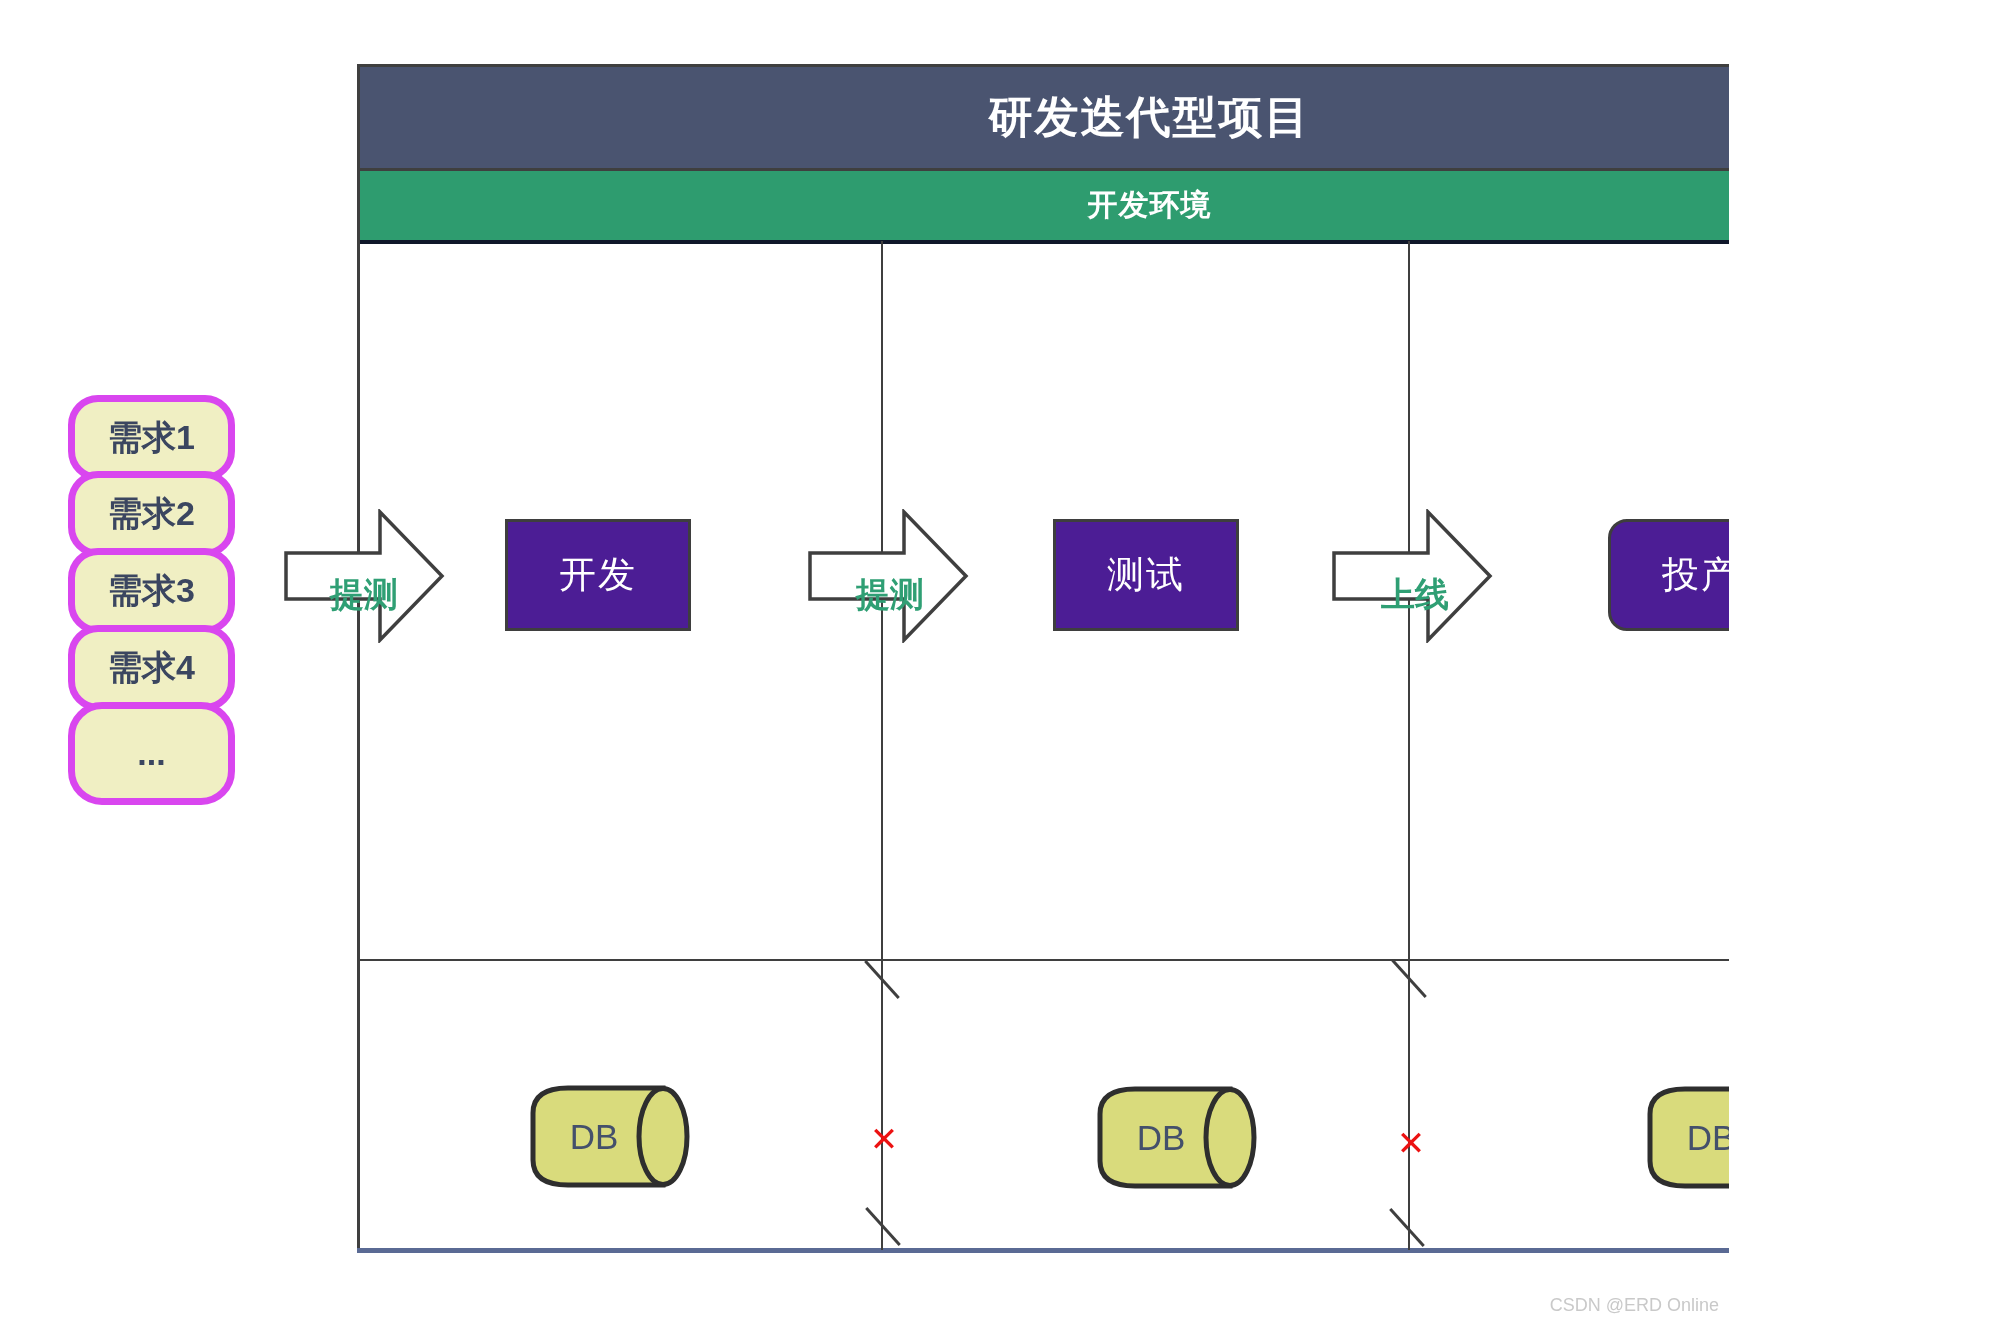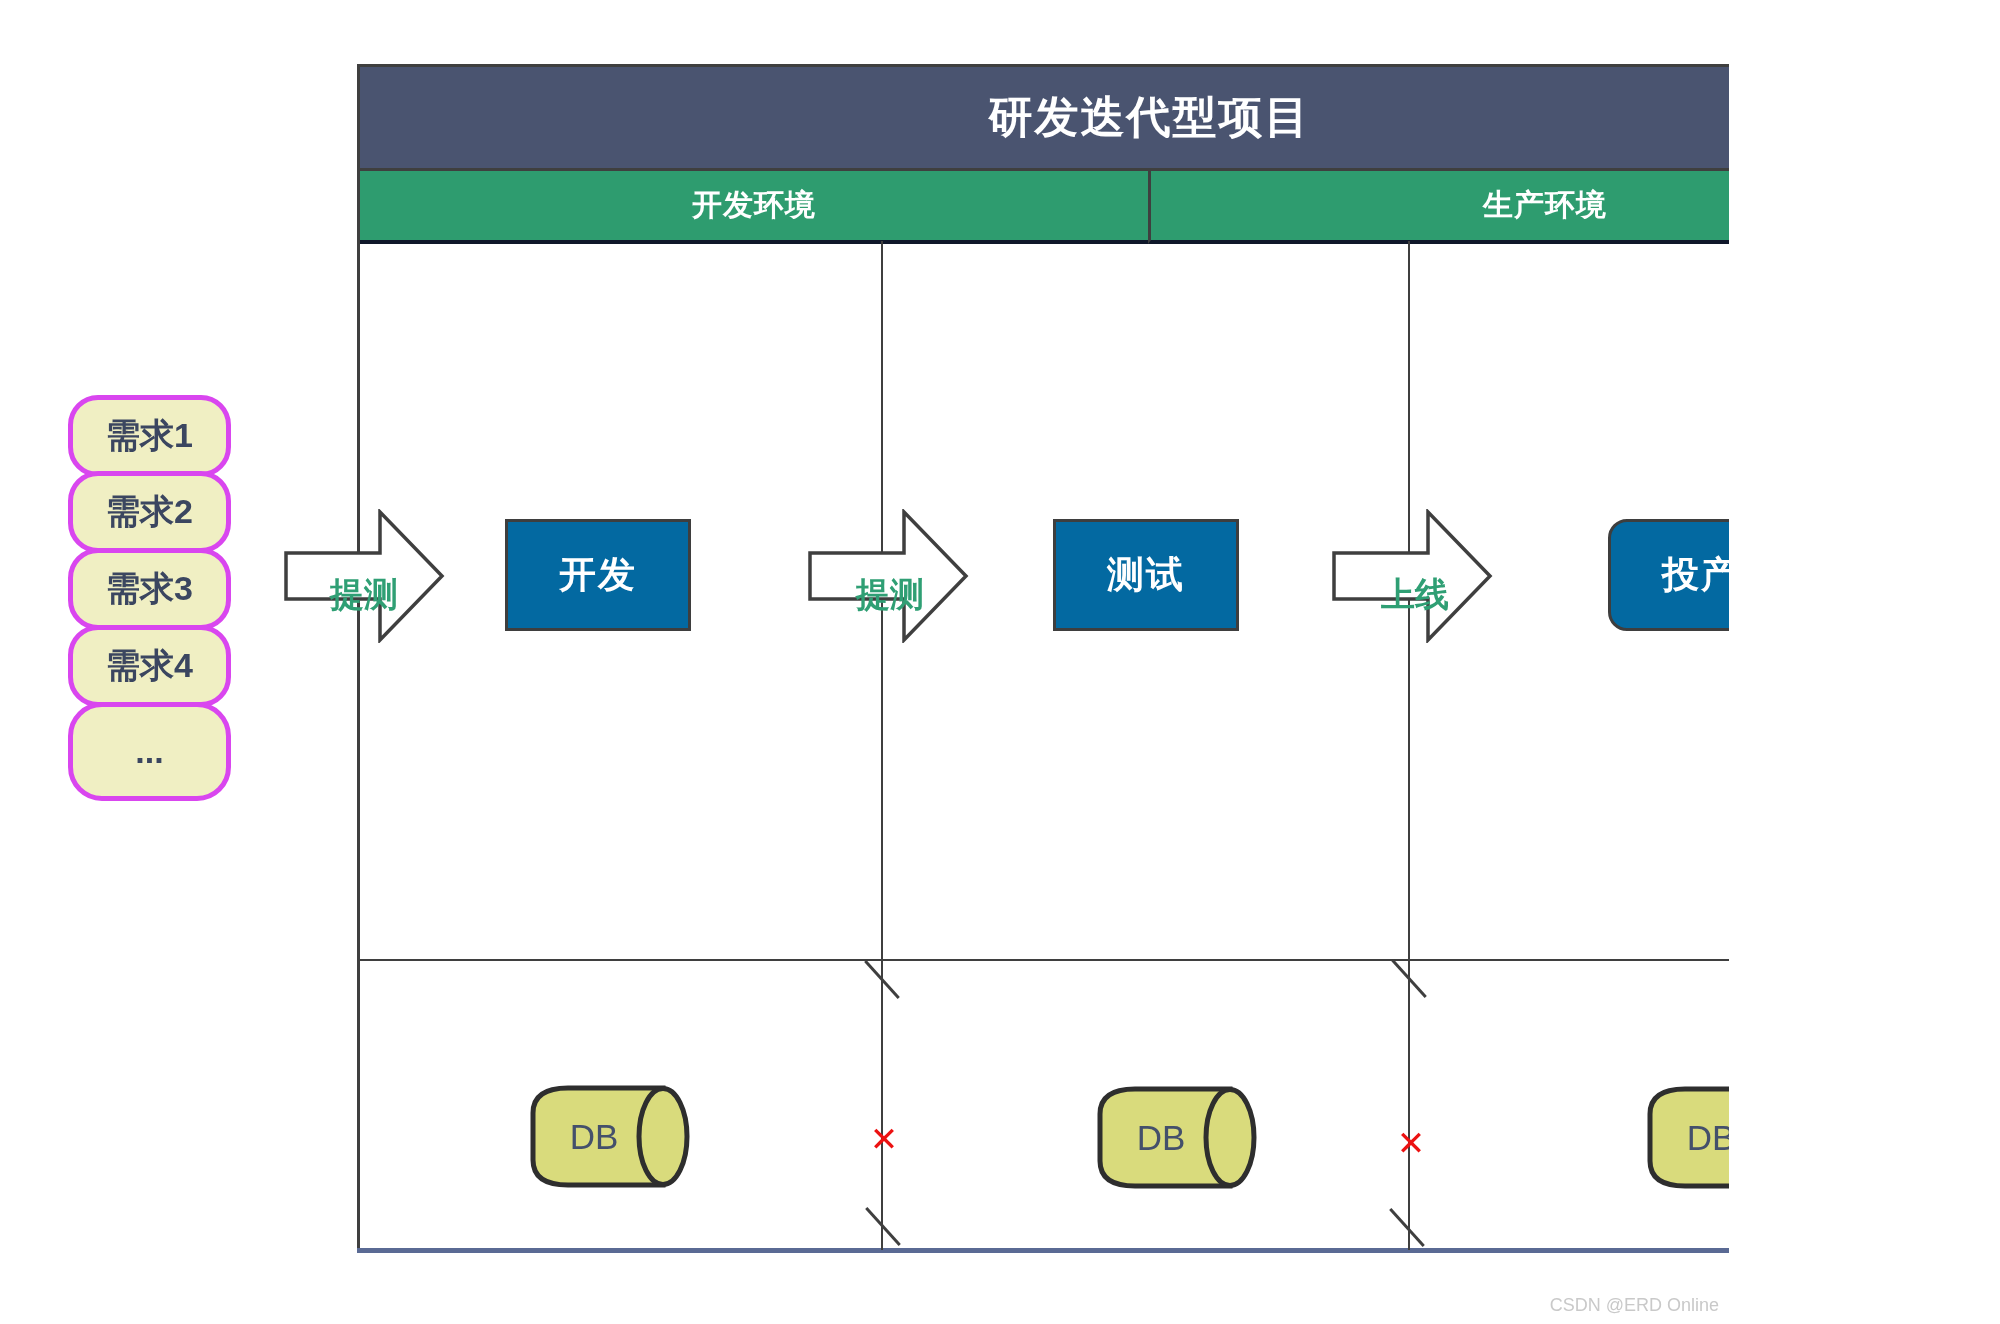--- a/index.html
+++ b/index.html
@@ -20,35 +20,35 @@
                color:#ffffff;font-size:30px;font-weight:600;letter-spacing:1px;}
   .header-cell + .header-cell{border-left:3px solid #3f3f3f;}
   .frame-bottom-accent{position:absolute;left:-3px;right:-3px;bottom:-3px;height:5px;background:#5a6a94;}
 
   
   .v-divider{position:absolute;top:241px;width:2px;height:1009px;background:#3f3f3f;}
   .h-separator{position:absolute;left:360px;top:959px;width:1579px;height:2px;background:#3f3f3f;}
 
   
   .req-box{position:absolute;left:68px;width:153px;height:72px;background:#f0efc3;
-           border:5px solid #d946ef;border-radius:30px;
+           border:7px solid #d946ef;border-radius:30px;
            display:flex;align-items:center;justify-content:center;
            color:#3b4660;font-size:34px;font-weight:600;}
   .req-last{height:89px;border-radius:34px;}
 
   
   .arrow-svg{position:absolute;width:162px;height:134px;}
   .arrow-label{position:absolute;width:96px;top:556px;height:42px;line-height:42px;
                text-align:center;color:#2f9f74;font-size:34px;font-weight:600;margin-top:17px;}
 
   
-  .proc-box{position:absolute;top:519px;width:186px;height:112px;background:#0369a1;
+  .proc-box{position:absolute;top:519px;width:186px;height:112px;background:#4c1d95;
             border:3px solid #3e3e3e;box-sizing:border-box;
             display:flex;align-items:center;justify-content:center;
-            color:#ffffff;font-size:37px;font-weight:700;letter-spacing:2px;text-align:center;}
+            color:#ffffff;font-size:37px;font-weight:400;letter-spacing:2px;text-align:center;}
 
   
   .db-group{position:absolute;width:163px;height:103px;}
   .db-label{position:absolute;left:18px;top:0;width:96px;height:103px;line-height:103px;
             text-align:center;color:#44506b;font-size:35px;font-weight:400;}
 
   
   .cross{position:absolute;width:44px;height:40px;line-height:40px;text-align:center;
          color:#ec1212;font-size:34px;font-weight:700;}
   .break-mark{position:absolute;width:50px;height:0;border-top:3px solid #3f3f3f;
@@ -60,21 +60,20 @@
 <body>
 
 <div id="canvas">
 
   <div class="frame">
     <div class="title-bar">
       <span class="title-text">研发迭代型项目</span>
     </div>
     <div class="header-row">
       <div class="header-cell">开发环境</div>
-      <div class="header-cell">生产环境</div>
     </div>
     <div class="frame-bottom-accent"></div>
   </div>
 
   <div class="v-divider" style="left:881px;"></div>
   <div class="v-divider" style="left:1408px;"></div>
   <div class="h-separator"></div>
 
   <div>
     <div class="req-box" style="top:395px;">需求1</div>

